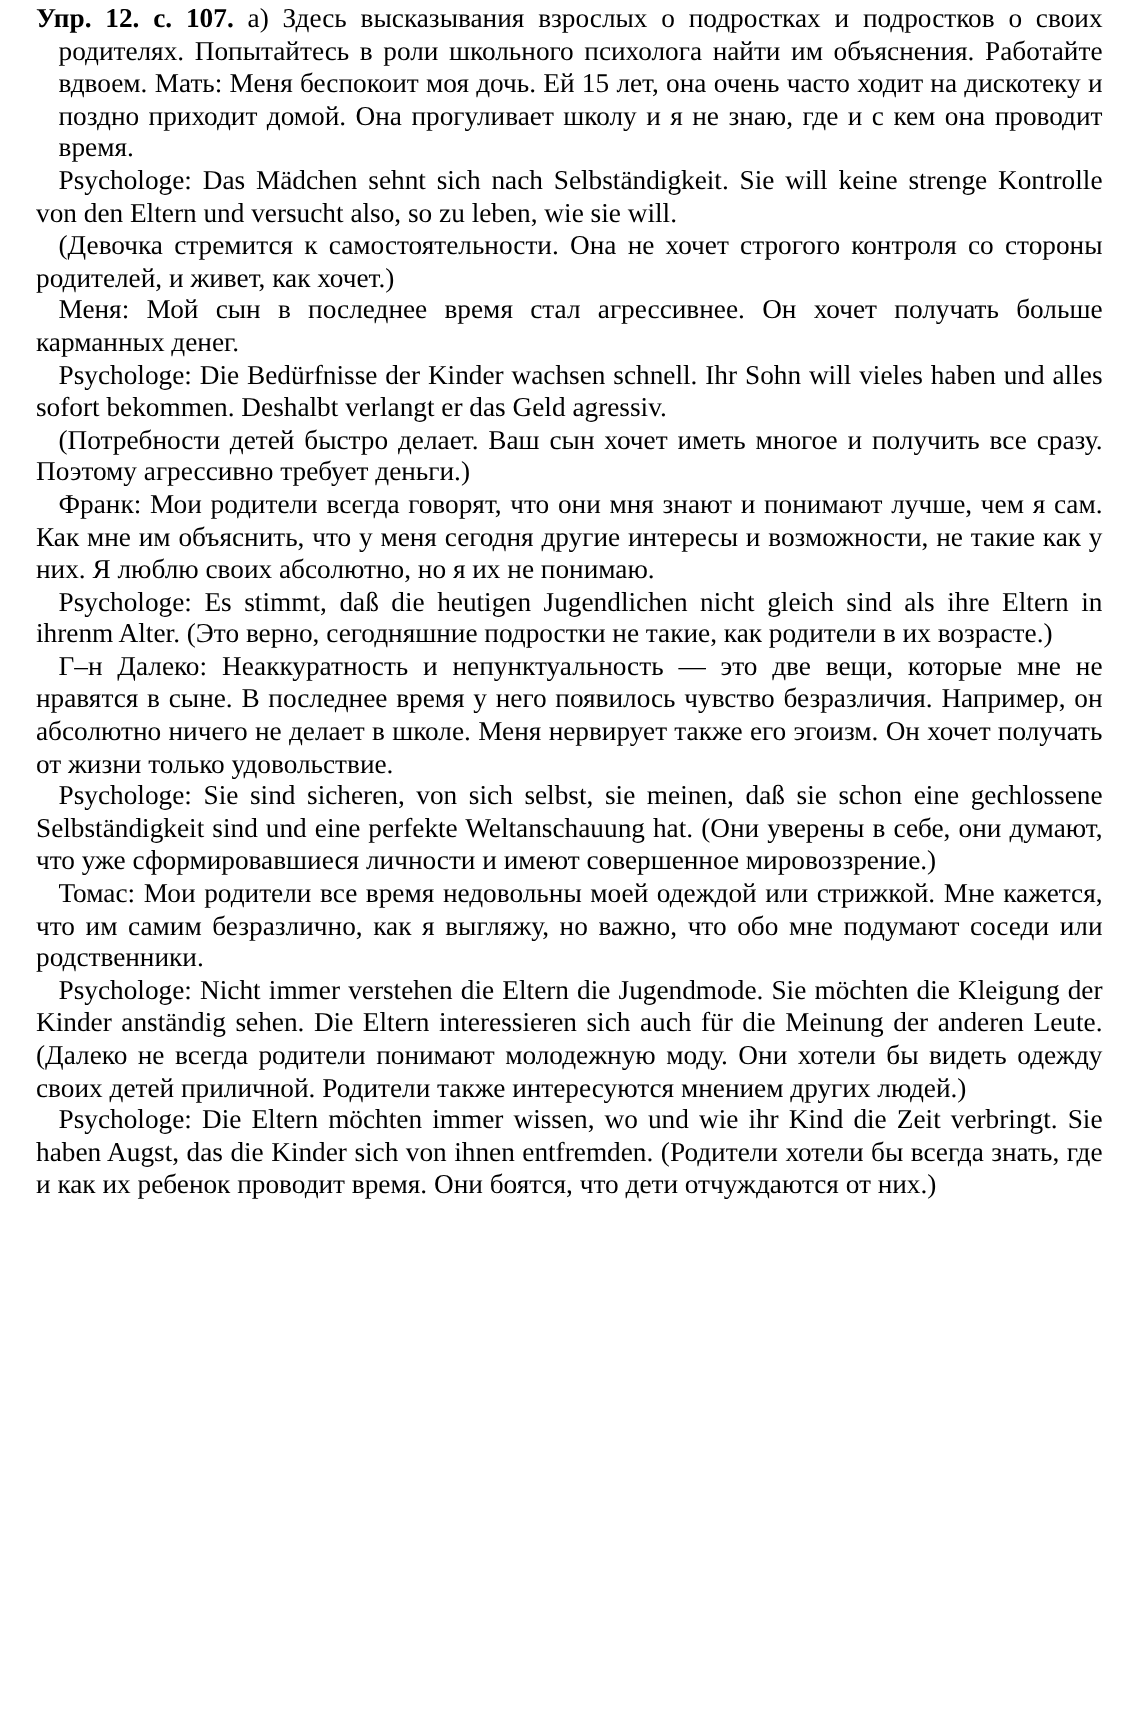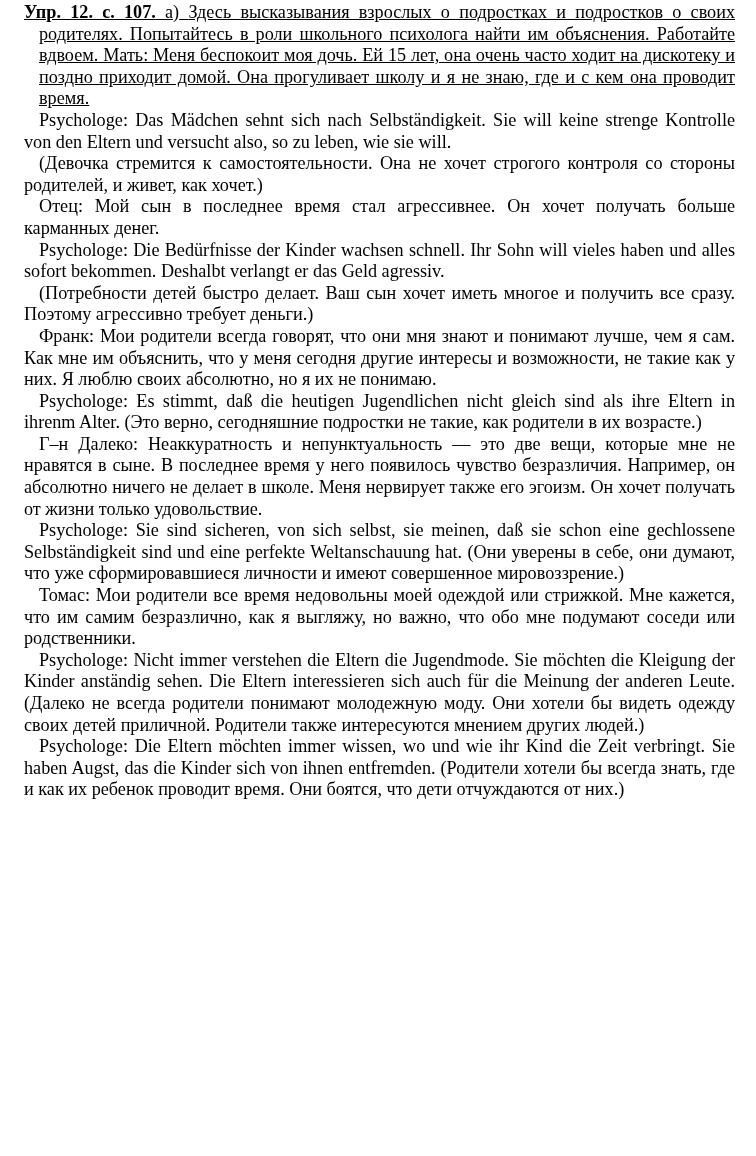--- a/index.html
+++ b/index.html
@@ -26,21 +26,20 @@
     font-size: 18.2px;
     line-height: 21.6px;
     text-align: justify;
     text-justify: inter-word;
     text-indent: 15px;
     hyphens: manual;
     -webkit-hyphens: manual;
   }
   .para.first {
     text-indent: 0;
-    text-decoration: underline;
   }
   
   .para.hang {
     text-indent: 0;
     padding-left: 15px;
   }
   .para.hang .lead {
     margin-left: -15px;
   }
   .exnum {
@@ -56,21 +55,21 @@
 
   <p class="para hang first">
     <span class="lead"><span class="exnum">Упр. 12. с. 107.</span>
     <span>а)</span></span>
     <span>Здесь высказывания взрослых о подростках и подростков о своих родителях. Попытайтесь в роли школьного психолога найти им объяснения. Работайте вдвоем. Мать: Меня беспокоит моя дочь. Ей 15 лет, она очень часто ходит на дискотеку и поздно приходит домой. Она прогуливает школу и я не знаю, где и с кем она проводит время.</span>
   </p>
 
   <div>
       <p class="para"><span class="spk">Psychologe</span><span>:</span> <span>Das Mädchen sehnt sich nach Selbständigkeit. Sie will keine strenge Kontrolle von den Eltern und versucht also, so zu leben, wie sie will.</span></p>
       <p class="para"><span>(Девочка стремится к самостоятельности. Она не хочет строгого контроля со стороны родителей, и живет, как хочет.)</span></p>
-      <p class="para"><span class="spk">Отец</span><span>:</span> <span>Мой сын в последнее время стал агрессивнее. Он хочет получать больше карманных денег.</span></p>
+      <p class="para"><span class="spk">Меня</span><span>:</span> <span>Мой сын в последнее время стал агрессивнее. Он хочет получать больше карманных денег.</span></p>
       <p class="para"><span class="spk">Psychologe</span><span>:</span> <span>Die Bedürfnisse der Kinder wachsen schnell. Ihr Sohn will vieles haben und alles sofort bekommen. Deshalbt verlangt er das Geld agressiv.</span></p>
       <p class="para"><span>(Потребности детей быстро делает. Ваш сын хочет иметь многое и получить все сразу. Поэтому агрессивно требует деньги.)</span></p>
       <p class="para"><span class="spk">Франк</span><span>:</span> <span>Мои родители всегда говорят, что они мня знают и понимают лучше, чем я сам. Как мне им объяснить, что у меня сегодня другие интересы и возможности, не такие как у них. Я люблю своих абсолютно, но я их не понимаю.</span></p>
       <p class="para"><span class="spk">Psychologe</span><span>:</span> <span>Es stimmt, daß die heutigen Jugendlichen nicht gleich sind als ihre Eltern in ihrenm Alter. (Это верно, сегодняшние подростки не такие, как родители в их возрасте.)</span></p>
       <p class="para"><span class="spk">Г–н Далеко</span><span>:</span> <span>Неаккуратность и непунктуальность — это две вещи, которые мне не нравятся в сыне. В последнее время у него появилось чувство безразличия. Например, он абсолютно ничего не делает  в школе. Меня нервирует также его эгоизм. Он хочет получать от жизни только удовольствие.</span></p>
       <p class="para"><span class="spk">Psychologe</span><span>:</span> <span>Sie sind sicheren, von sich selbst, sie meinen, daß sie schon eine gechlossene Selbständigkeit sind und eine perfekte Weltanschauung hat. (Они уверены в себе, они думают, что уже сформировавшиеся личности и имеют совершенное мировоззрение.)</span></p>
       <p class="para"><span class="spk">Томас</span><span>:</span> <span>Мои родители все время недовольны моей одеждой или стрижкой. Мне кажется, что им самим безразлично, как я выгляжу, но важно, что обо мне подумают соседи или родственники.</span></p>
       <p class="para"><span class="spk">Psychologe</span><span>:</span> <span>Nicht immer verstehen die Eltern die Jugendmode. Sie möchten die Kleigung der Kinder anständig sehen. Die Eltern interessieren sich auch für die Meinung der anderen Leute. (Далеко не всегда родители понимают молодежную моду. Они хотели бы видеть одежду своих детей приличной. Родители также интересуются мнением других людей.)</span></p>
       <p class="para"><span class="spk">Psychologe</span><span>:</span> <span>Die Eltern möchten immer wissen, wo und wie ihr Kind die Zeit verbringt. Sie haben Augst, das die Kinder sich von ihnen entfremden. (Родители хотели бы всегда знать, где и как их ребенок проводит время. Они боятся, что дети отчуждаются от них.)</span></p>
     </div>

